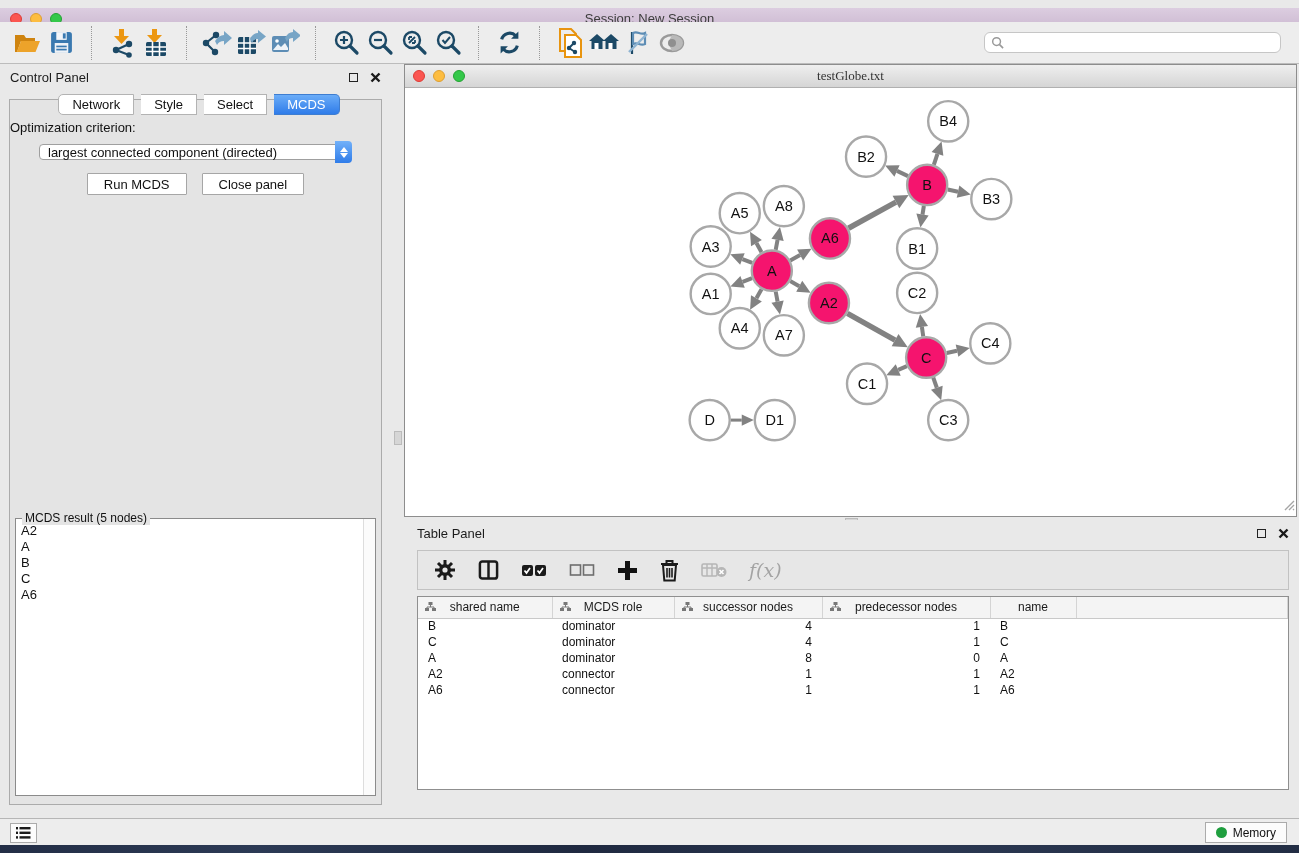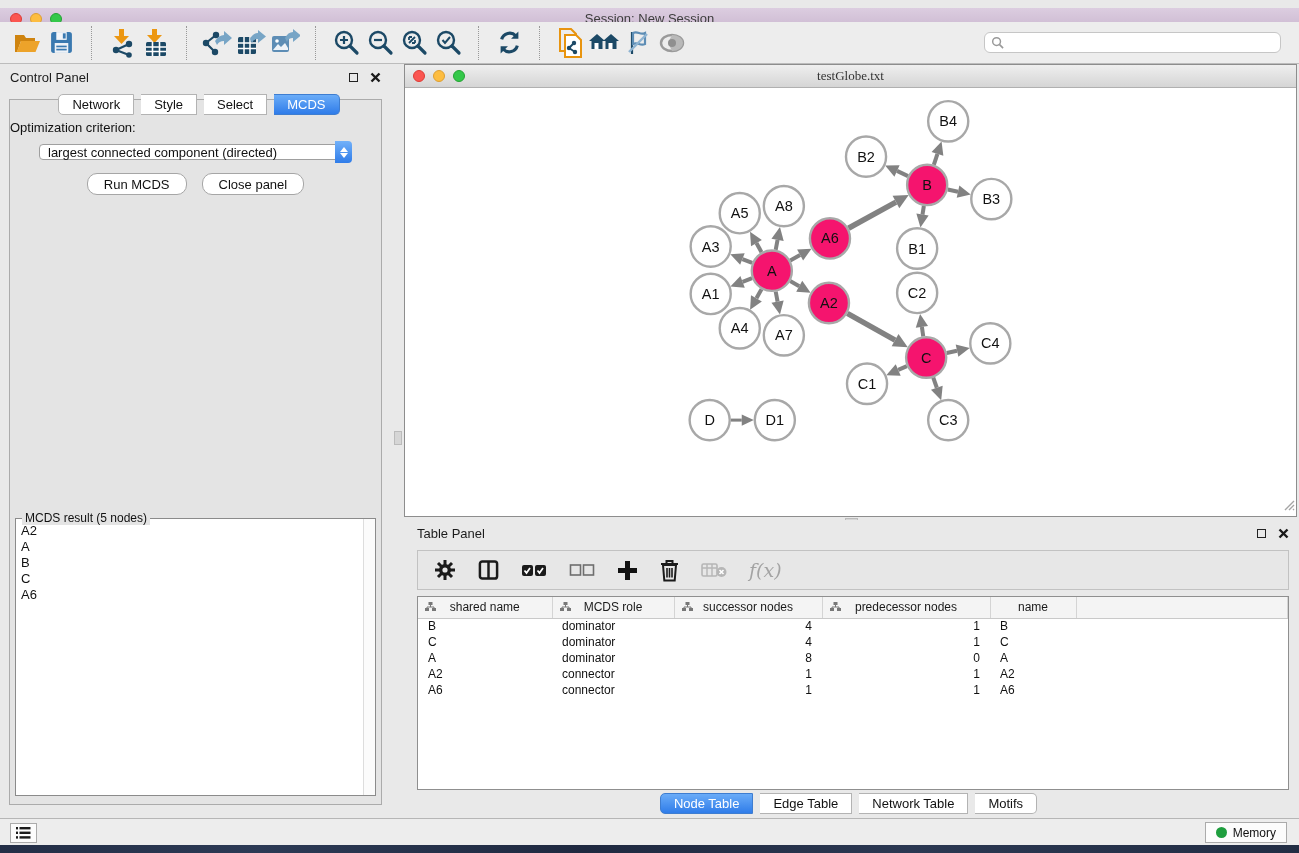--- a/index.html
+++ b/index.html
@@ -51,21 +51,21 @@
   .dropdown{margin:9px auto 0;width:313px;height:16px;background:#fff;
     border:1px solid #9f9f9f;border-radius:4px;display:flex;align-items:center;cursor:default;}
   .dropdown .dd-text{flex:1;font-size:13px;color:#111;padding-left:8px;white-space:nowrap;overflow:hidden;}
   .dd-stepper{width:17px;height:22px;margin:-1px -1px -1px 0;border-radius:0 4px 4px 0;
     background:linear-gradient(#72b1f9,#2f7ce9);display:flex;flex-direction:column;
     align-items:center;justify-content:center;gap:1px;}
   .dd-stepper .up,.dd-stepper .dn{width:0;height:0;border-left:4px solid transparent;border-right:4px solid transparent;}
   .dd-stepper .up{border-bottom:5px solid #fff;}
   .dd-stepper .dn{border-top:5px solid #fff;}
   .cp-buttons{display:flex;justify-content:center;gap:15px;margin-top:13px;}
-  .mac-btn{background:#fff;border:1px solid #a6a6a6;border-radius:10px;height:22px;
+  .mac-btn{background:#fff;border:1px solid #a6a6a6;border-radius:1px;height:22px;
     font-size:13px;color:#111;padding:0 16px;display:flex;align-items:center;cursor:default;
     font-family:"Liberation Sans",sans-serif;}
   .result-box{position:absolute;left:5px;right:5px;top:418px;bottom:8px;
     border:1px solid #8b8b8b;background:#fff;}
   .result-legend{position:absolute;top:-8px;left:6px;background:#e4e4e4;
     padding:0 3px;font-size:12px;color:#111;}
   .result-list{position:absolute;left:1px;top:4px;bottom:1px;right:13px;overflow:hidden;}
   .result-item{font-size:13px;color:#111;padding:0 4px;line-height:16px;}
   .result-scroll{position:absolute;top:0;bottom:0;right:0;width:12px;background:#fbfbfb;border-left:1px solid #ddd;}
   .v-divider-handle{position:absolute;left:394px;top:431px;width:8px;height:14px;
@@ -613,26 +613,20 @@
               <td class="al">A6</td>
               <td class="al">connector</td>
               <td class="ar">1</td>
               <td class="ar">1</td>
               <td class="al">A6</td>
               <td></td>
             </tr>
           </tbody>
       </table>
     </div>
-    <div class="tp-tabs seg-tabs" id="tp-tabs">
-        <div class="tab active">Node Table</div>
-        <div class="tab">Edge Table</div>
-        <div class="tab">Network Table</div>
-        <div class="tab">Motifs</div>
-      </div>
   </div>
 
   <div class="statusbar">
     <div class="sb-listbtn">
       <svg width="15" height="12" viewBox="0 0 15 12">
           <g fill="#1b1b1b">
             <rect x="0" y="0" width="2" height="2.4"></rect>
             <rect x="3.5" y="0" width="11" height="2.4"></rect>
             <rect x="0" y="4.6" width="2" height="2.4"></rect>
             <rect x="3.5" y="4.6" width="11" height="2.4"></rect>

